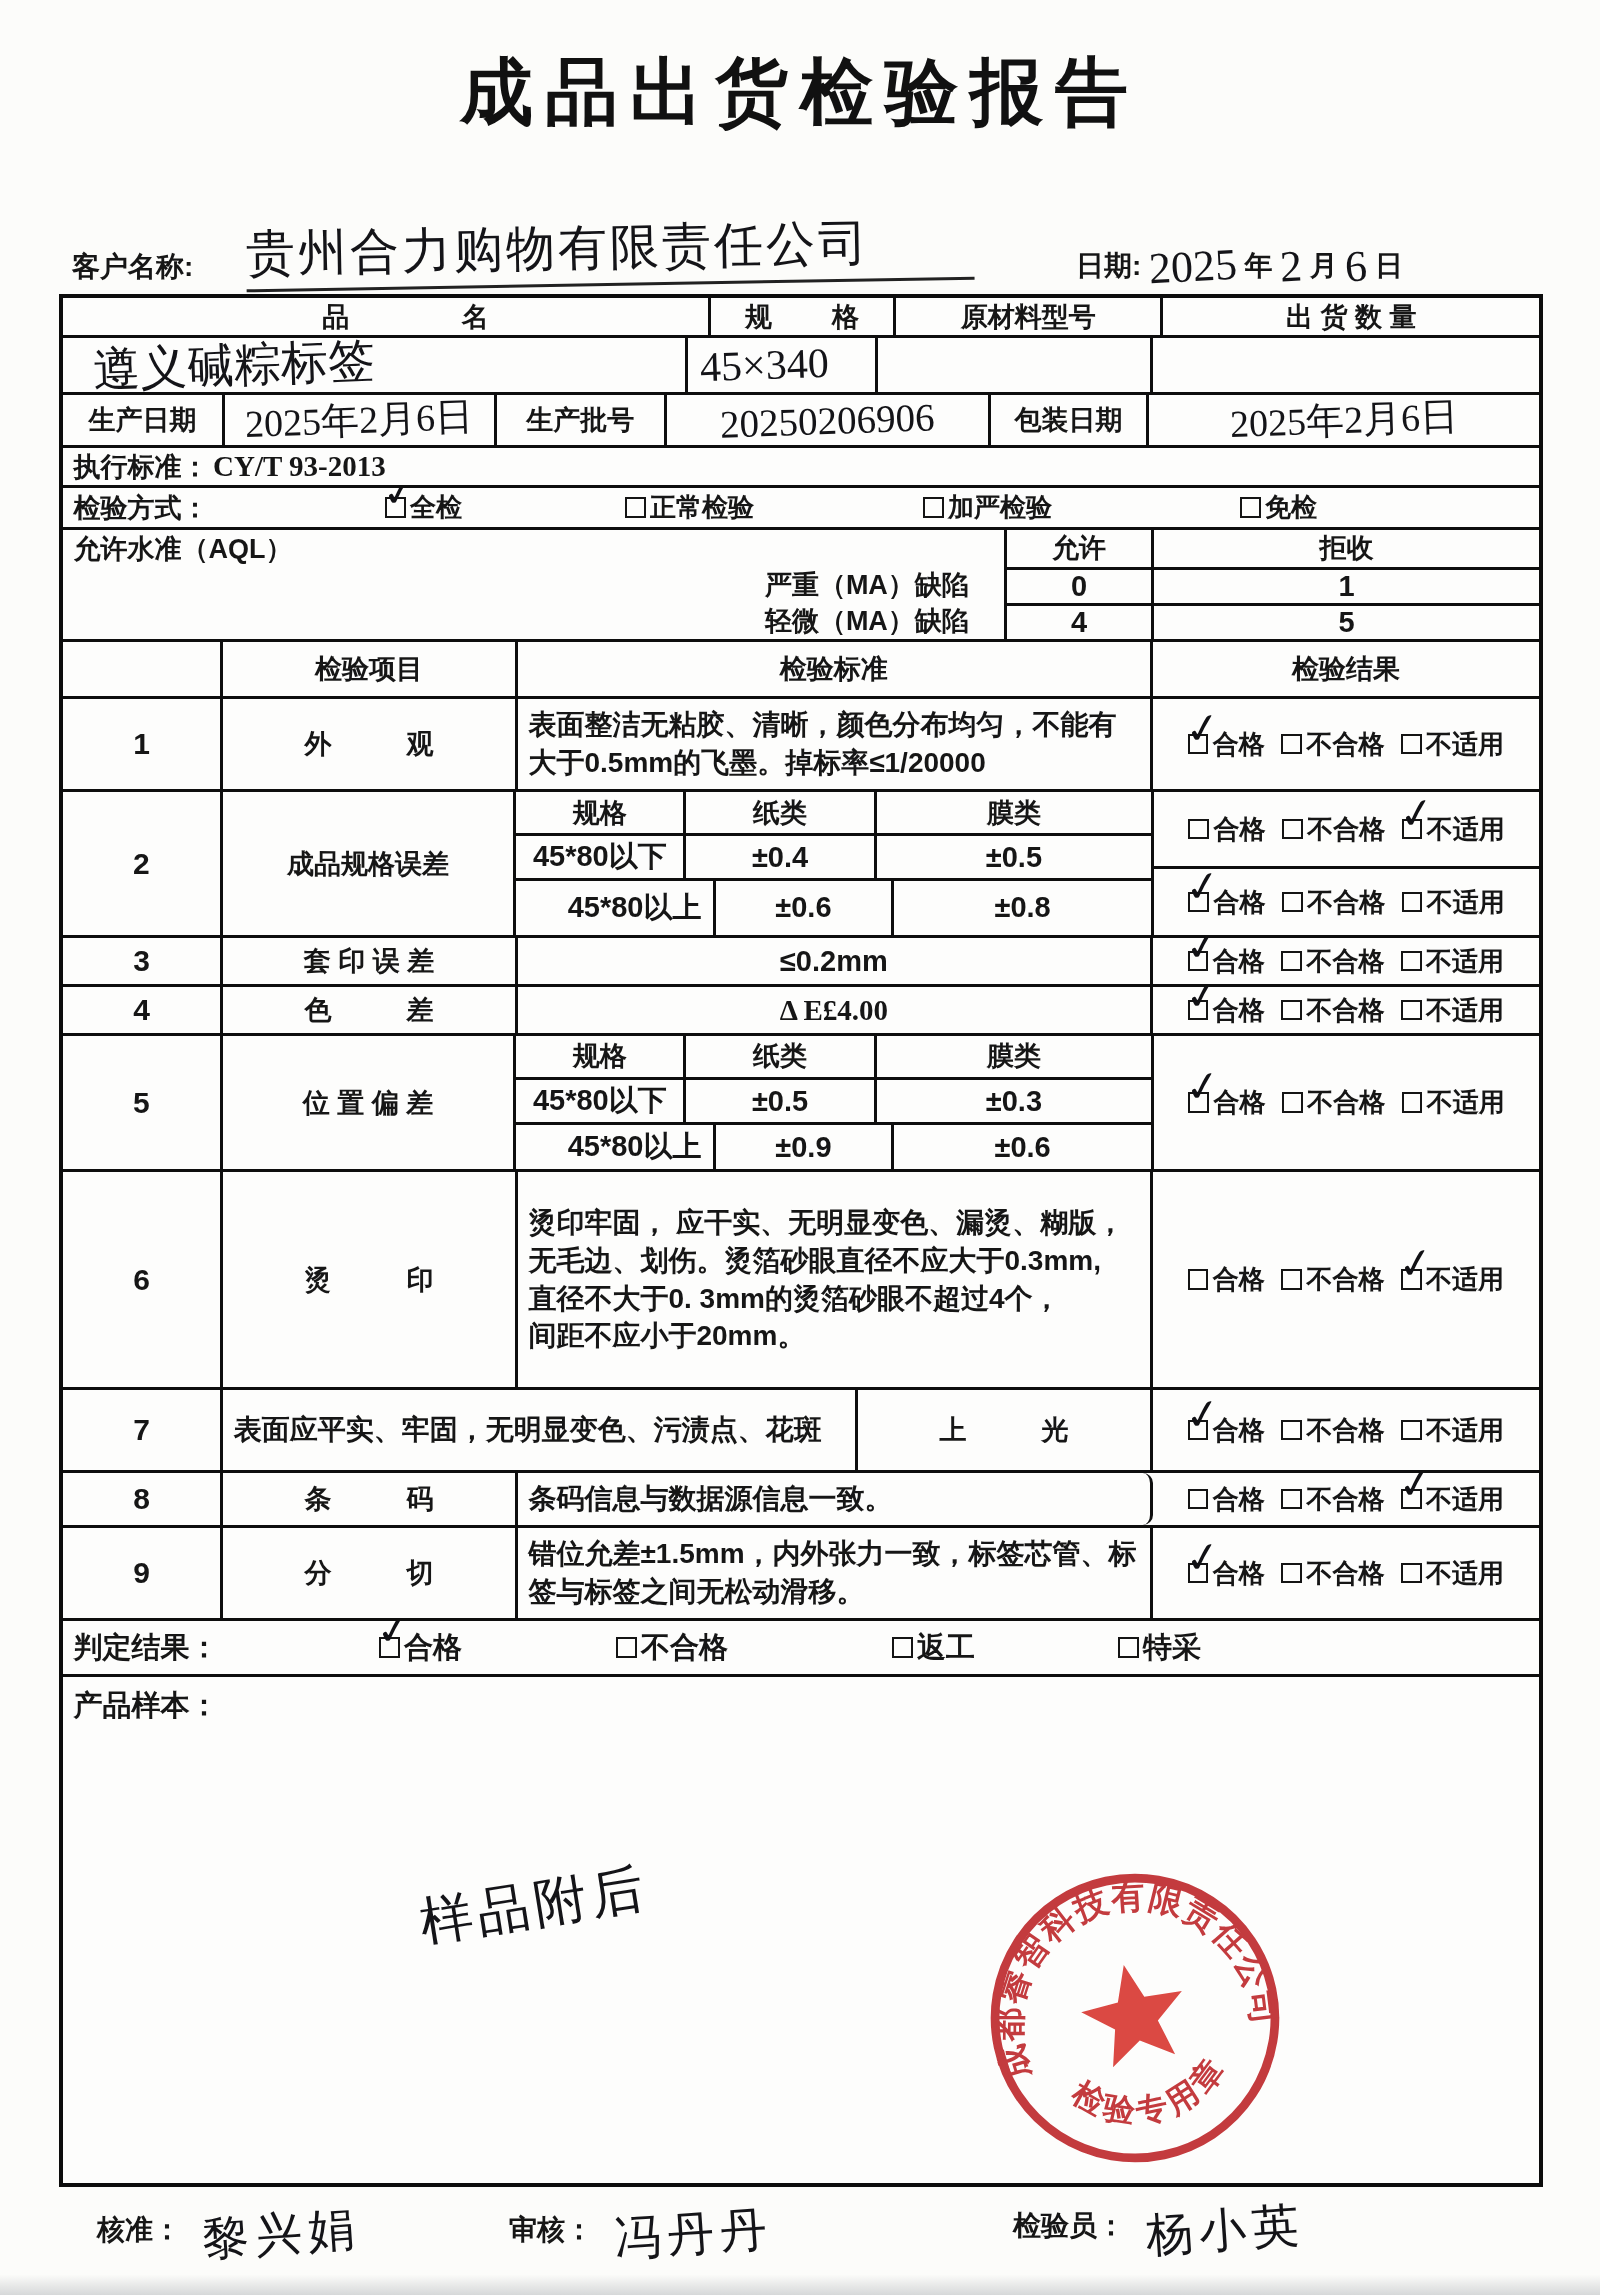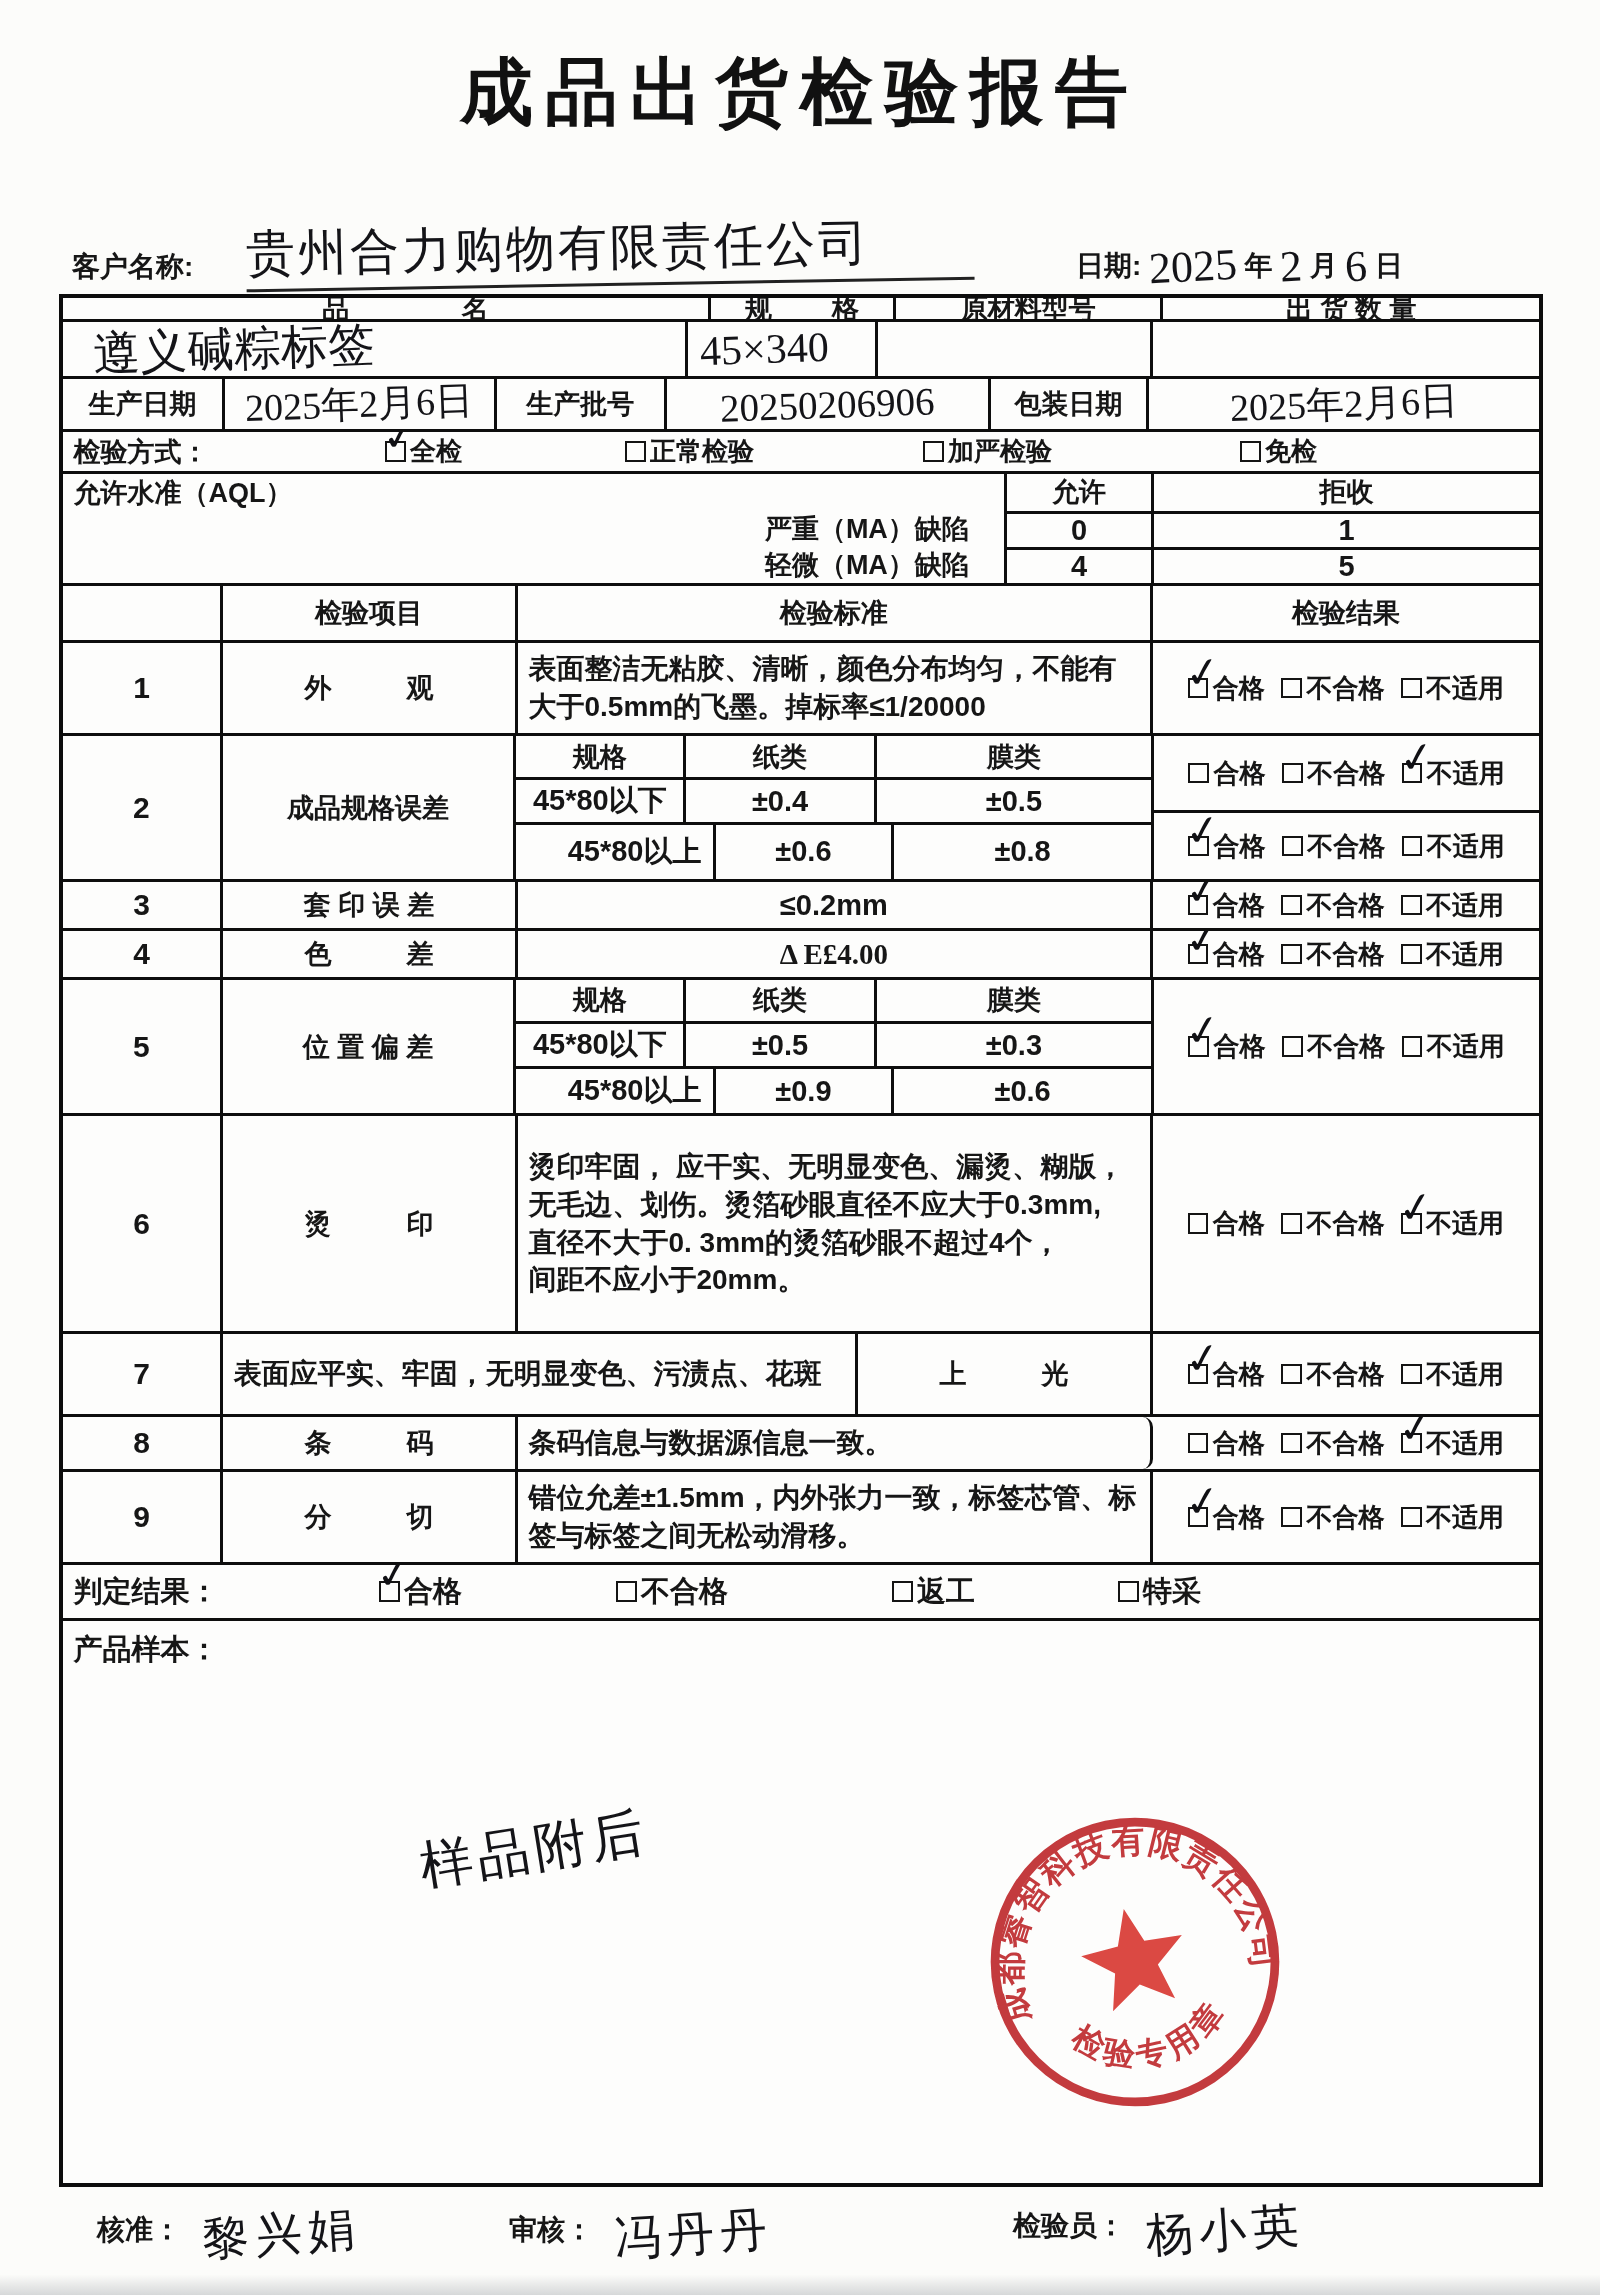--- a/index.html
+++ b/index.html
@@ -76,21 +76,21 @@
   <div class="title">成品出货检验报告</div>
 
   <div class="cust-line">
     <span class="cust-label">客户名称:</span>
     <span class="cust-value hw">贵州合力购物有限责任公司</span>
     <span class="date-group"><span>日期:</span><span class="hw">2025</span><span>年</span><span class="hw">2</span><span>月</span><span class="hw">6</span><span>日</span></span>
   </div>
 
   <div class="tbl">
 
-    <div class="r" style="height:24px;padding-left:40px;">
+    <div class="r" style="height:40px;padding-left:40px;">
       <div class="c" style="width:628px;">
           <span class="lab">品               名</span>
         </div>
       <div class="c" style="width:191px;">
           <span class="lab">规        格</span>
         </div>
       <div class="c" style="width:276px;">
           <span class="lab">原材料型号</span>
         </div>
       <div class="c end" style="width:388px;">
@@ -127,20 +127,26 @@
           <span class="hw hwcell" style="font-size:39px;">20250206906</span>
         </div>
       <div class="c" style="width:159px;">
           <span class="lab">包装日期</span>
         </div>
       <div class="c end" style="width:392px;">
           <span class="hw hwcell" style="font-size:38px;">2025年2月6日</span>
         </div>
     </div>
 
+    <div class="r" style="height:40px;">
+      <div class="c end left" style="width:1484px; padding-left:10.6px;">
+        <span class="lab">执行标准：</span>
+        <span class="val" style="margin-left:4.5px; font-family:'Liberation Serif',serif;">CY/T 93-2013</span>
+      </div>
+    </div>
 
     <div class="r" style="height:42px;">
       <div class="c end left" style="width:1484px;">
         <span class="lab" style="position:absolute; left:10.6px;">检验方式：</span>
         <span class="opt checked" style="position:absolute; left:322px;">
             <span class="box"></span>
             <span class="tick">✓</span>
             <span class="optlbl">全检</span>
           </span>
         <span class="opt" style="position:absolute; left:562px;">

